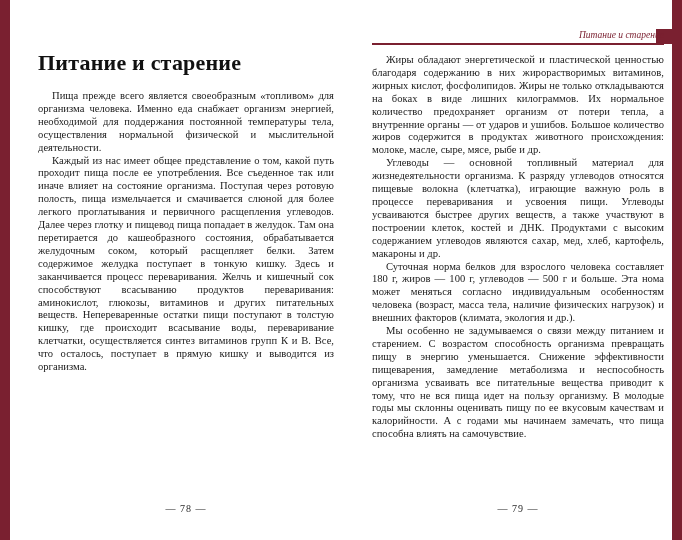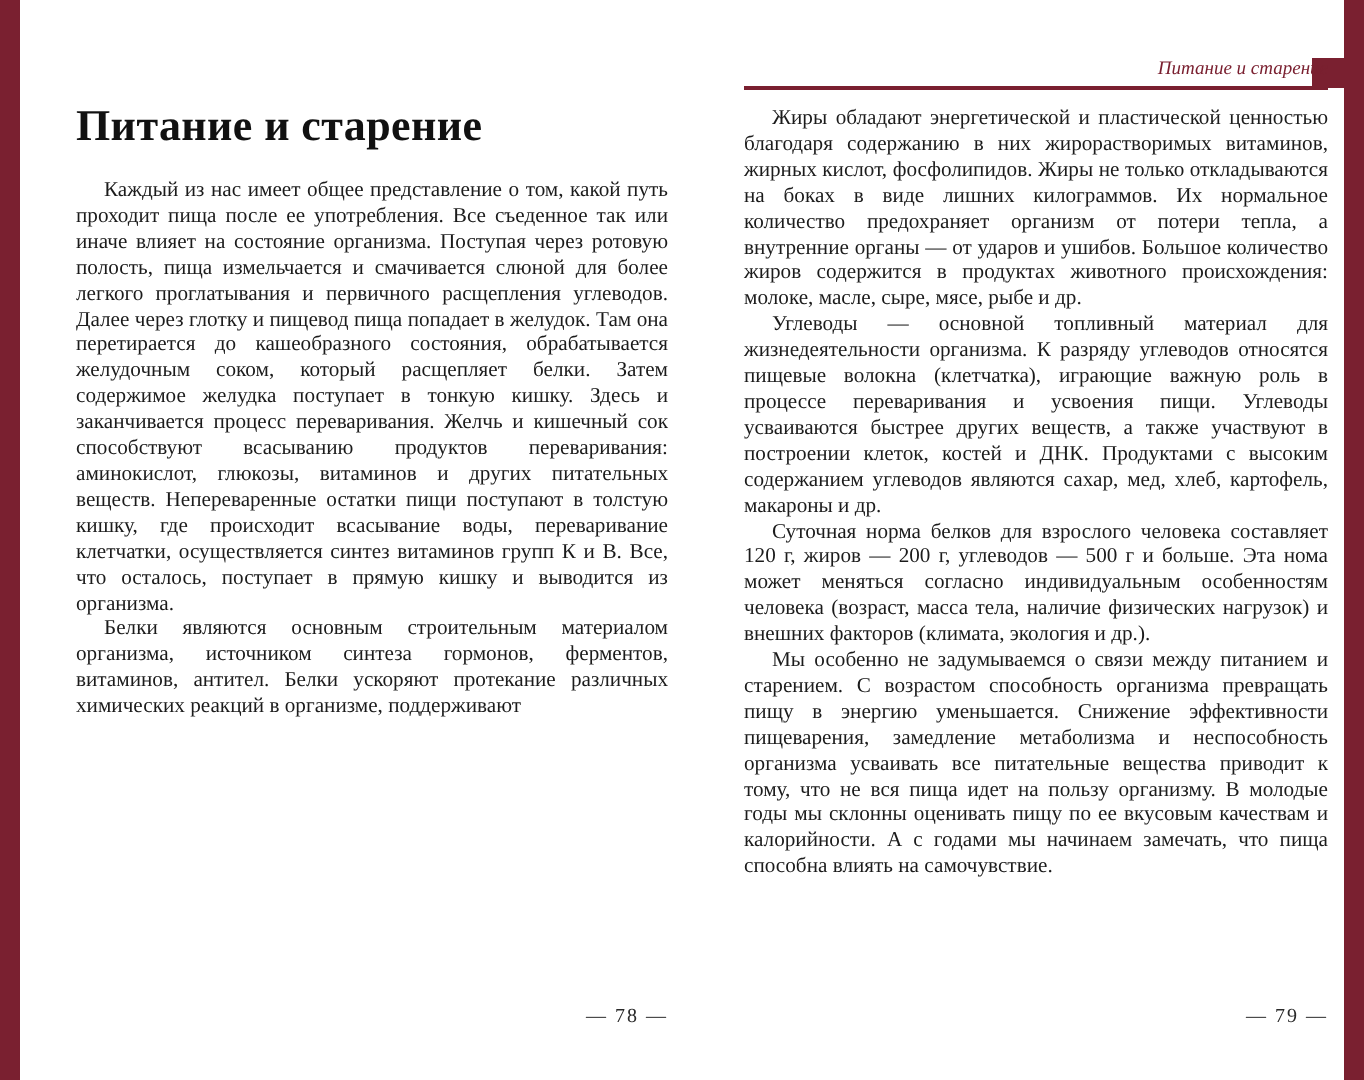--- a/index.html
+++ b/index.html
@@ -61,43 +61,43 @@
     line-height: 12.9px;
     text-align: justify;
     text-indent: 14px;
   }
   p.body.no-indent { text-indent: 0; }
   .pagenum {
     position: absolute;
     bottom: 7px;
     left: 0;
     right: 0;
-    text-align: right;
+    text-align: center;
     font-size: 10px;
     color: #2a2a2a;
     letter-spacing: 1px;
   }
 </style>
 </head>
 <body>
 
 <div class="book">
   <div class="strip left"></div>
   <div class="strip right"></div>
   <div class="corner-tab"></div>
 
   <div class="page page-left">
     <h1 class="chapter-title">Питание и старение</h1>
+    <p class="body">Пища прежде всего является своеобразным «топливом» для организма человека. Именно еда снабжает организм энергией, необходимой для поддержания постоянной температуры тела, осуществления нормальной физической и мыслительной деятельности.</p>
     <p class="body">Каждый из нас имеет общее представление о том, какой путь проходит пища после ее употребления. Все съеденное так или иначе влияет на состояние организма. Поступая через ротовую полость, пища измельчается и смачивается слюной для более легкого проглатывания и первичного расщепления углеводов. Далее через глотку и пищевод пища попадает в желудок. Там она перетирается до кашеобразного состояния, обрабатывается желудочным соком, который расщепляет белки. Затем содержимое желудка поступает в тонкую кишку. Здесь и заканчивается процесс переваривания. Желчь и кишечный сок способствуют всасыванию продуктов переваривания: аминокислот, глюкозы, витаминов и других питательных веществ. Непереваренные остатки пищи поступают в толстую кишку, где происходит всасывание воды, переваривание клетчатки, осуществляется синтез витаминов групп К и В. Все, что осталось, поступает в прямую кишку и выводится из организма.</p>
-    <p class="body">Белки являются основным строительным материалом организма, источником синтеза гормонов, ферментов, витаминов, антител. Белки ускоряют протекание различных химических реакций в организме, поддерживают</p>
     <div class="pagenum">— 78 —</div>
   </div>
 
   <div class="page page-right">
     <div class="running-header">Питание и старение</div>
     <div class="header-rule"></div>
     <p class="body">Жиры обладают энергетической и пластической ценностью благодаря содержанию в них жирорастворимых витаминов, жирных кислот, фосфолипидов. Жиры не только откладываются на боках в виде лишних килограммов. Их нормальное количество предохраняет организм от потери тепла, а внутренние органы — от ударов и ушибов. Большое количество жиров содержится в продуктах животного происхождения: молоке, масле, сыре, мясе, рыбе и др.</p>
     <p class="body">Углеводы — основной топливный материал для жизнедеятельности организма. К разряду углеводов относятся пищевые волокна (клетчатка), играющие важную роль в процессе переваривания и усвоения пищи. Углеводы усваиваются быстрее других веществ, а также участвуют в построении клеток, костей и ДНК. Продуктами с высоким содержанием углеводов являются сахар, мед, хлеб, картофель, макароны и др.</p>
-    <p class="body">Суточная норма белков для взрослого человека составляет 120 г, жиров — 200 г, углеводов — 500 г и больше. Эта нома может меняться согласно индивидуальным особенностям человека (возраст, масса тела, наличие физических нагрузок) и внешних факторов (климата, экология и др.).</p>
+    <p class="body">Суточная норма белков для взрослого человека составляет 180 г, жиров — 100 г, углеводов — 500 г и больше. Эта нома может меняться согласно индивидуальным особенностям человека (возраст, масса тела, наличие физических нагрузок) и внешних факторов (климата, экология и др.).</p>
     <p class="body">Мы особенно не задумываемся о связи между питанием и старением. С возрастом способность организма превращать пищу в энергию уменьшается. Снижение эффективности пищеварения, замедление метаболизма и неспособность организма усваивать все питательные вещества приводит к тому, что не вся пища идет на пользу организму. В молодые годы мы склонны оценивать пищу по ее вкусовым качествам и калорийности. А с годами мы начинаем замечать, что пища способна влиять на самочувствие.</p>
     <div class="pagenum">— 79 —</div>
   </div>
 </div>
 
 </body></html>

